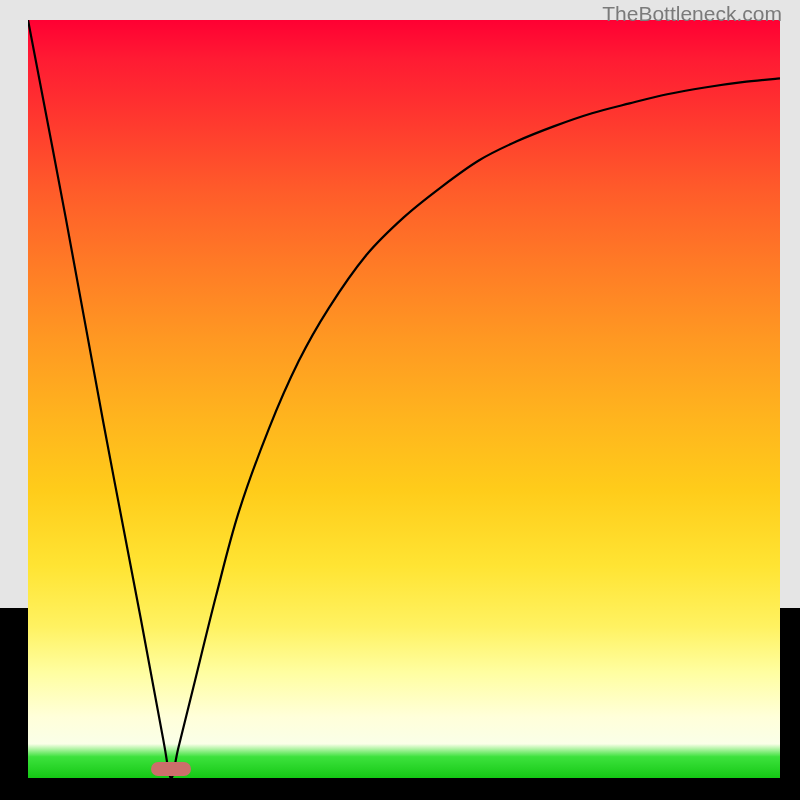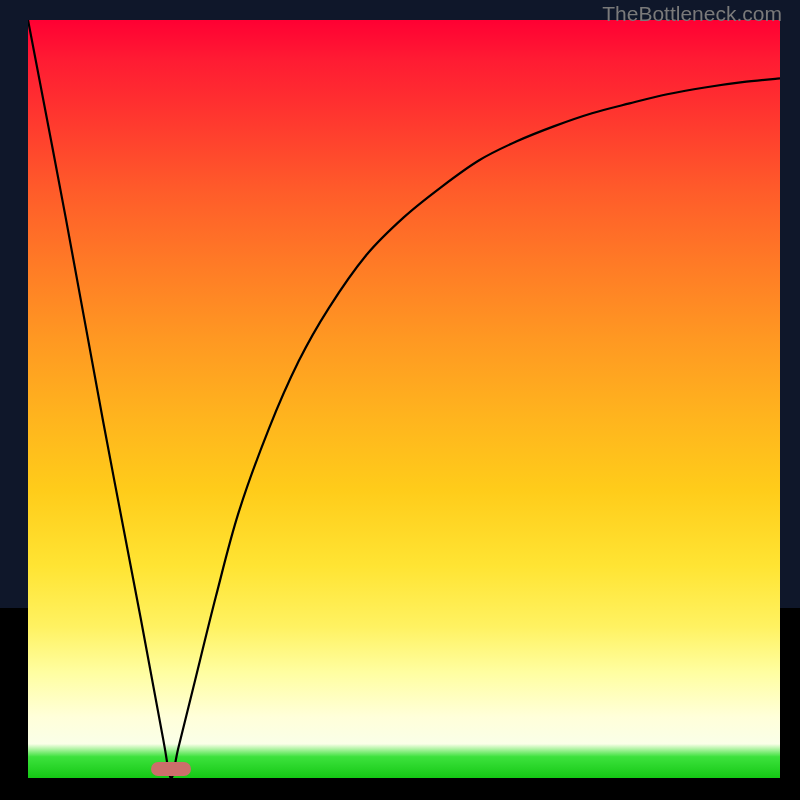--- a/index.html
+++ b/index.html
@@ -10,21 +10,21 @@
     background: #000;
     overflow: hidden;
     font-family: Arial, Helvetica, sans-serif;
   }
   .frame {
     position: absolute;
     top: 0;
     left: 0;
     width: 800px;
     height: 608px;
-    background: #0f172a;
+    background: #e5e5e5;
   }
   .plot {
     position: absolute;
     top: 20px;
     left: 28px;
     width: 752px;
     height: 758px;
     
     background: linear-gradient(
       to bottom,

